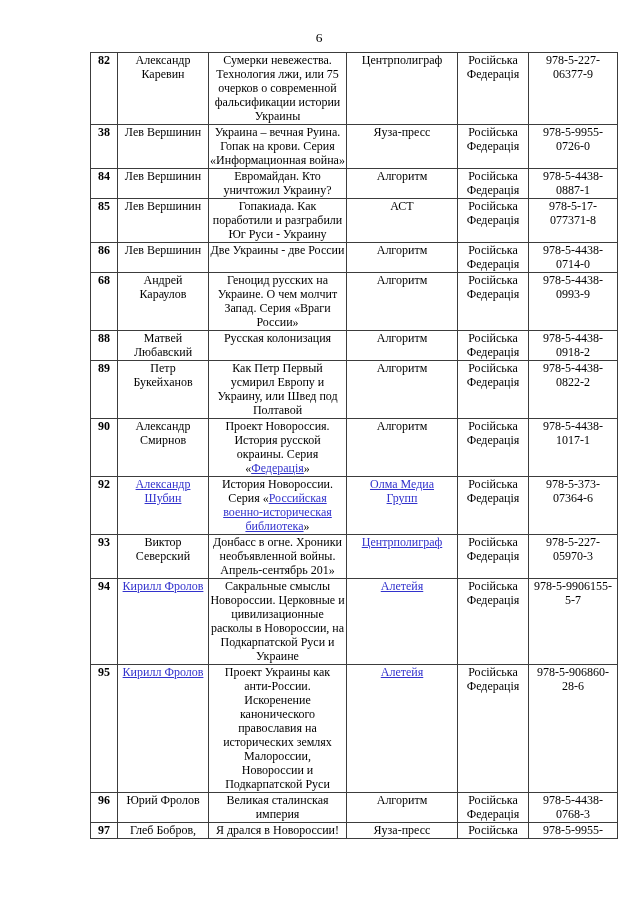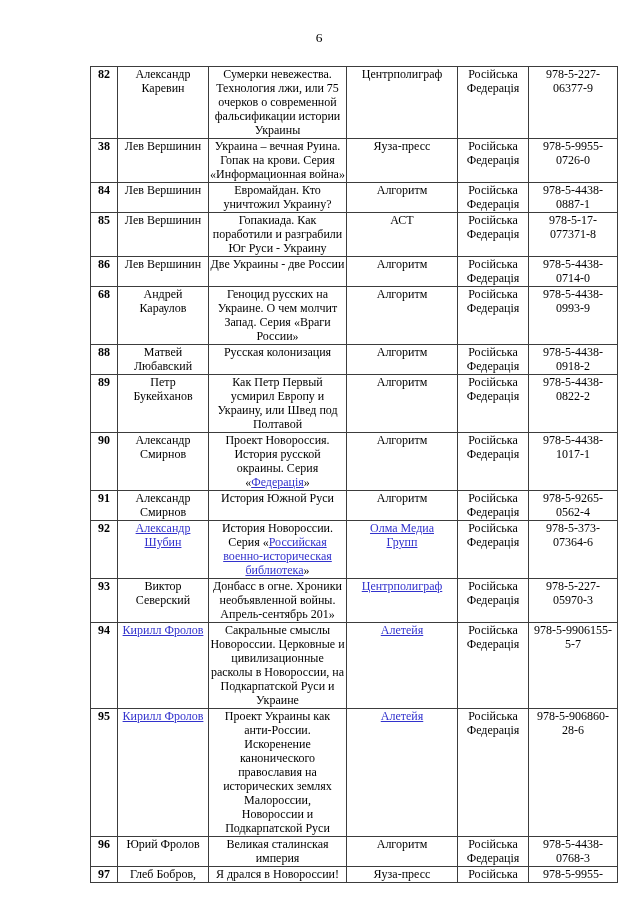--- a/index.html
+++ b/index.html
@@ -6,21 +6,21 @@
   body{
     width:638px;height:903px;overflow:hidden;background:#ffffff;
     font-family:"Liberation Serif","DejaVu Serif",serif;color:#000;
   }
   .page-number{
     padding-top:30px;height:20px;width:638px;
     text-align:center;font-size:13.5px;line-height:16px;
   }
   table.book-table{
     border-collapse:collapse;table-layout:fixed;
-    width:527px;margin-left:90px;margin-top:16px;
+    width:527px;margin-left:90px;margin-top:2px;
   }
   td{
     border:1px solid #3c3c3c;
     vertical-align:top;text-align:center;
     padding:0 1px 1px 1px;
     font-size:12px;line-height:14px;
     white-space:pre-line;word-wrap:break-word;
   }
   td.num{font-weight:bold;}
   a.lnk{color:var(--link,#3232CD);text-decoration:underline;cursor:pointer;}
@@ -147,31 +147,20 @@
 История русской
 окраины. Серия
 «</span><a class="lnk">Федерація</a><span>»</span></td>
         <td><span>Алгоритм</span></td>
         <td>Російська
 Федерація</td>
         <td>978-5-4438-
 1017-1</td>
       </tr>
       <tr>
-        <td class="num">91</td>
-        <td><span>Александр
-Смирнов</span></td>
-        <td><span>История Южной Руси</span></td>
-        <td><span>Алгоритм</span></td>
-        <td>Російська
-Федерація</td>
-        <td>978-5-9265-
-0562-4</td>
-      </tr>
-      <tr>
         <td class="num">92</td>
         <td><a class="lnk">Александр
 Шубин</a></td>
         <td><span>История Новороссии.
 Серия «</span><a class="lnk">Российская
 военно-историческая
 библиотека</a><span>»</span></td>
         <td><a class="lnk">Олма Медиа
 Групп</a></td>
         <td>Російська

